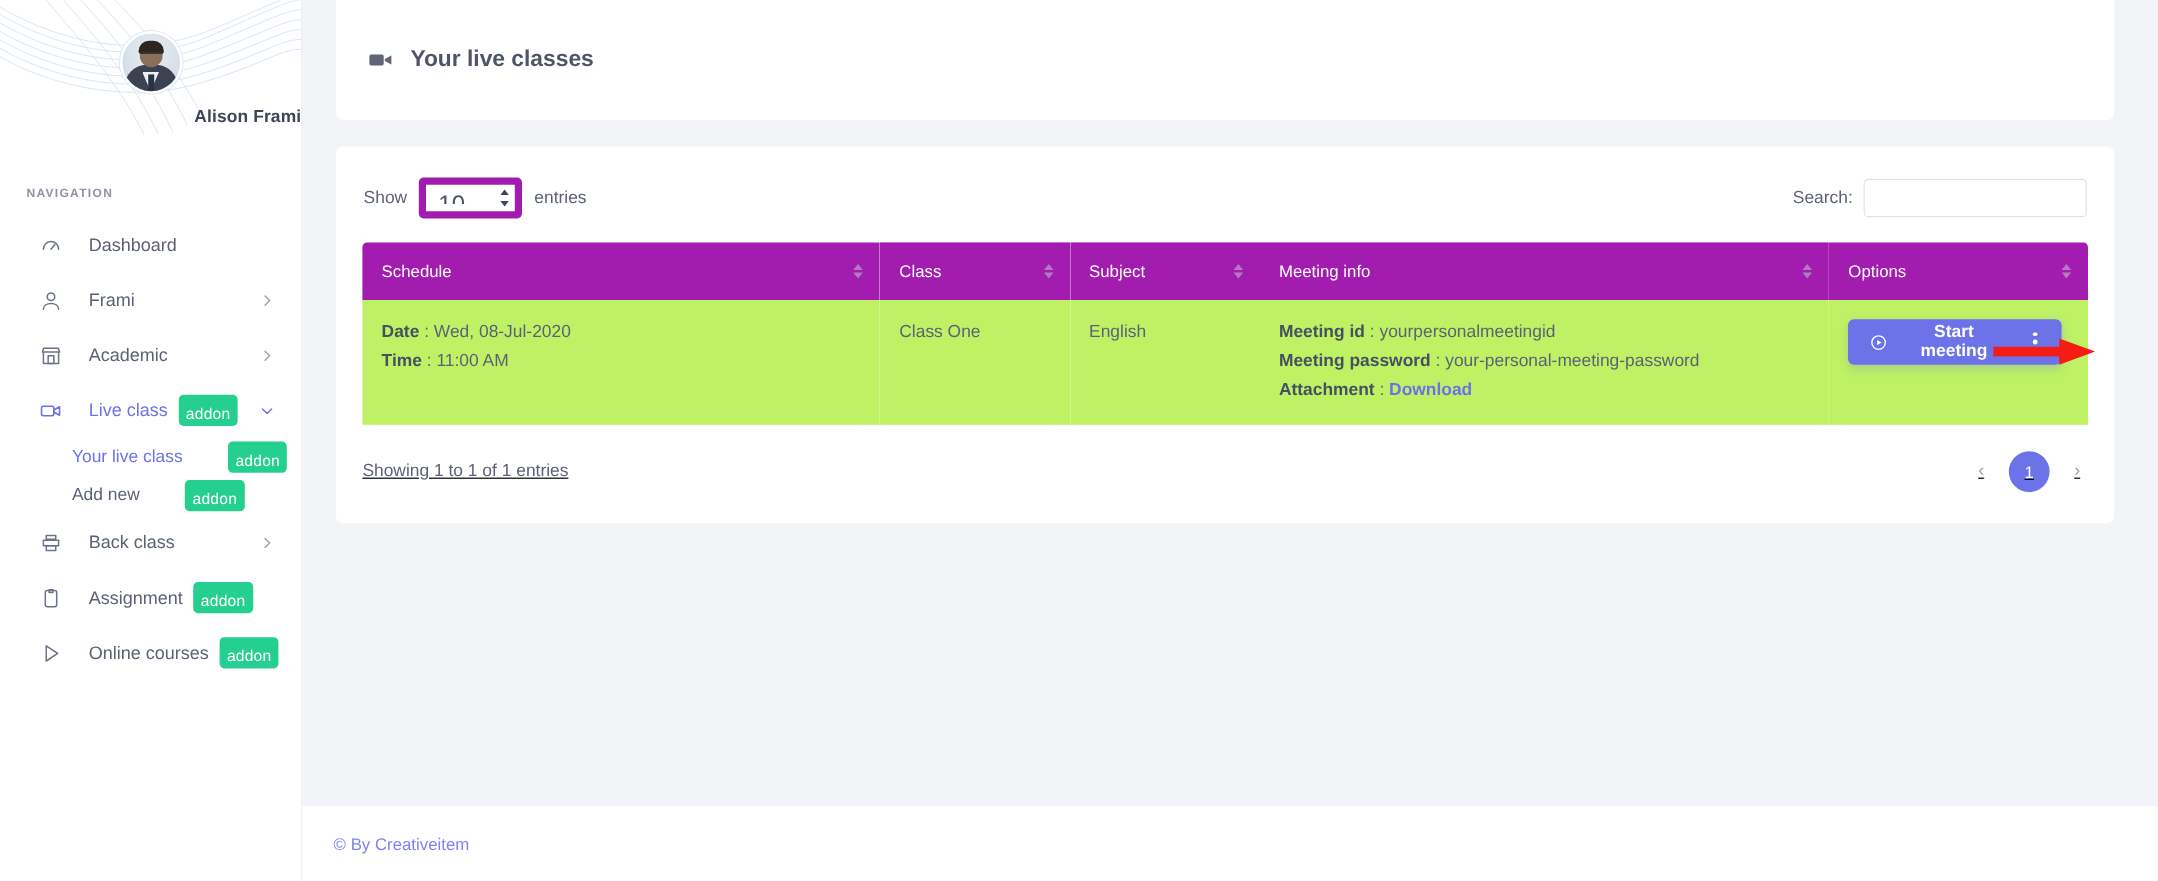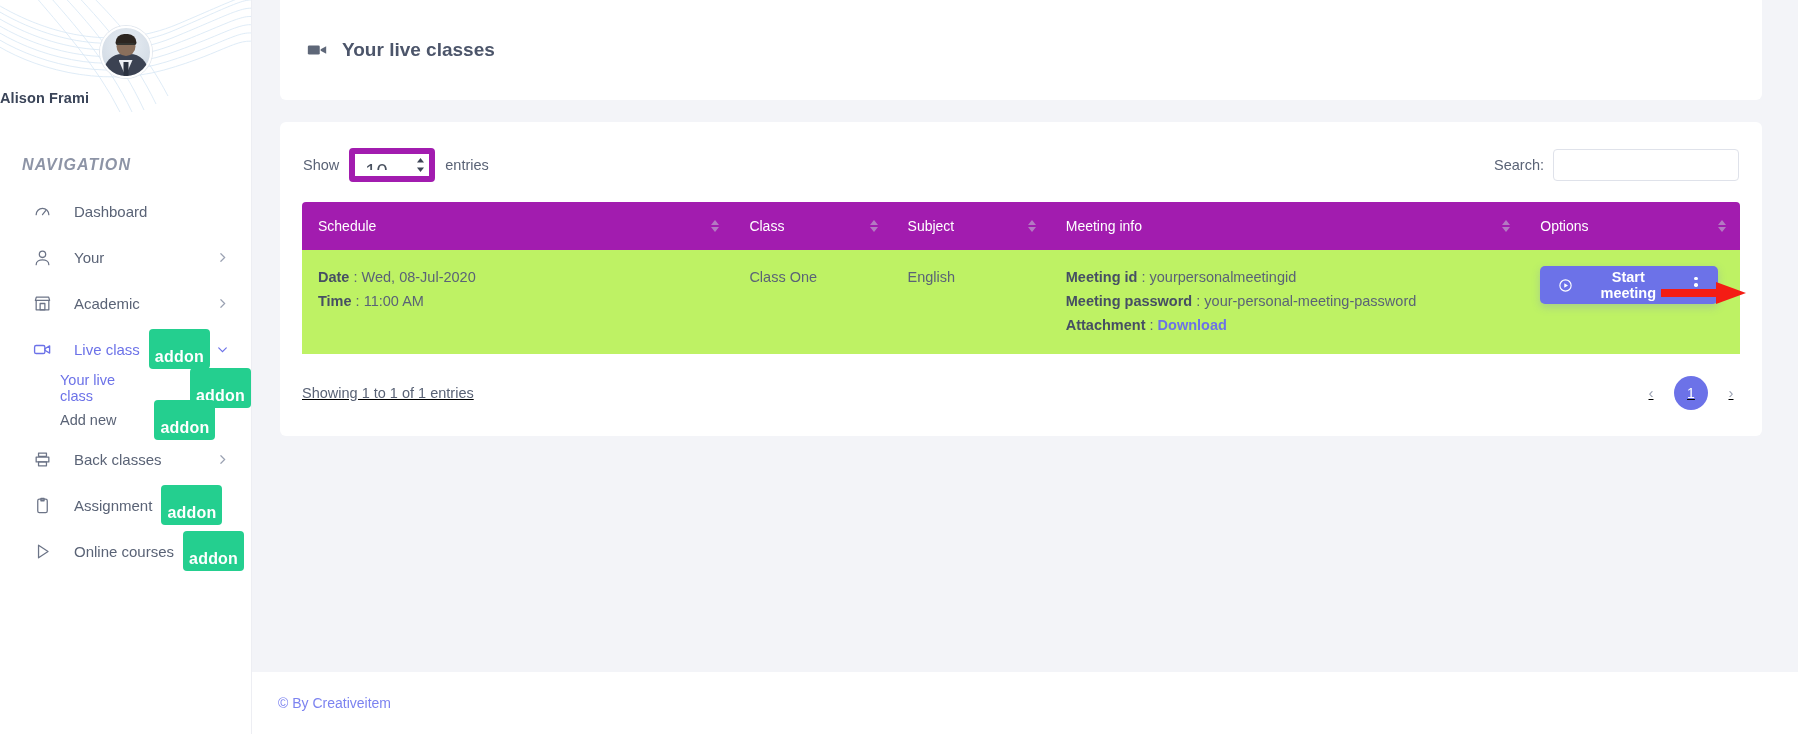--- a/index.html
+++ b/index.html
@@ -20,21 +20,21 @@
     border-right: 1px solid #edeef3;
     position: relative;
     flex: 0 0 252px;
     overflow: hidden;
   }
   .sidebar-wave {
     position: absolute; top: 0; left: 0; width: 252px; height: 115px;
     overflow: hidden; pointer-events: none;
   }
   .profile {
-    position: relative; padding-top: 26px; text-align: left;
+    position: relative; padding-top: 26px; text-align: right;
   }
   .avatar {
     width: 52px; height: 52px; border-radius: 50%;
     margin: 0 auto;
     background: radial-gradient(circle at 50% 34%, #e8eef4 0%, #d7dfe8 60%, #c9d3de 100%);
     border: 2px solid #ffffff;
     box-shadow: 0 0 0 1px #e3e8ef;
     overflow: hidden; position: relative;
   }
   .avatar .head {
@@ -62,22 +62,22 @@
     position: absolute; left: 50%; bottom: 0; transform: translateX(-50%);
     width: 5px; height: 14px; background: #2b3240;
   }
   .profile-name {
     margin-top: 12px; font-size: 14.5px; font-weight: 700; color: #3b4559;
     letter-spacing: .1px;
   }
 
   .nav-title {
     margin: 50px 0 0 22px;
-    font-size: 16px; font-weight: 700; letter-spacing: 1.1px;
-    color: #8d94a6; text-transform: uppercase; font-style: italic;
+    font-size: 10px; font-weight: 700; letter-spacing: 1.1px;
+    color: #8d94a6; text-transform: uppercase;
   }
 
   .nav { margin-top: 14px; }
   .nav-item {
     display: flex; align-items: center;
     height: 46px; padding: 0 22px 0 32px;
     color: #5a6376; font-size: 15px;
     cursor: pointer; position: relative;
     text-decoration: none;
   }
@@ -89,22 +89,22 @@
   .nav-item .ic svg { display: block; }
   .nav-item .lbl { white-space: nowrap; }
   .nav-item.active { color: #6c72e8; }
   .nav-item.active .ic svg { stroke: #6c72e8; }
   .caret {
     margin-left: auto; color: #9aa1b2; display: inline-flex;
   }
   .badge-addon {
     display: inline-block; margin-left: 9px;
     background: #24cf8f; color: #fff;
-    font-size: 16px; font-weight: 700; line-height: 1;
-    padding: 20px 6px 4px 6px; border-radius: 4px;
+    font-size: 13px; font-weight: 400; line-height: 1;
+    padding: 9px 6px 4px 6px; border-radius: 4px;
     vertical-align: middle; letter-spacing: .2px;
   }
   .sub-item {
     display: flex; align-items: center;
     height: 32px; padding-left: 60px;
     font-size: 14.5px; color: #5a6376; cursor: pointer; gap: 29px;
   }
   .sub-item.active { color: #6c72e8; }
 
   
@@ -298,21 +298,21 @@
         <span class="lbl">Dashboard</span>
       </a>
 
       <a class="nav-item">
         <span class="ic">
           <svg width="19" height="19" viewBox="0 0 24 24" fill="none" stroke="#6c7487" stroke-width="1.6" stroke-linecap="round">
             <circle cx="12" cy="8" r="4"></circle>
               <path d="M4 21c0-4 4-6 8-6s8 2 8 6"></path>
           </svg>
         </span>
-        <span class="lbl">Your</span>
+        <span class="lbl">Frami</span>
         <span class="caret">
           <svg width="13" height="13" viewBox="0 0 24 24" fill="none" stroke="#9aa1b2" stroke-width="2.2" stroke-linecap="round">
               <path d="M9 5l7 7-7 7"></path>
             </svg>
         </span>
       </a>
 
       <a class="nav-item">
         <span class="ic">
           <svg width="19" height="19" viewBox="0 0 24 24" fill="none" stroke="#6c7487" stroke-width="1.6" stroke-linejoin="round">
@@ -356,21 +356,21 @@
 
 
       <a class="nav-item">
         <span class="ic">
           <svg width="19" height="19" viewBox="0 0 24 24" fill="none" stroke="#6c7487" stroke-width="1.6" stroke-linejoin="round">
             <path d="M7 4h10v4H7z"></path>
               <path d="M4 9h16v6H4z"></path>
               <path d="M7 15h10v5H7z"></path>
           </svg>
         </span>
-        <span class="lbl">Back classes</span>
+        <span class="lbl">Back class</span>
         <span class="caret">
           <svg width="13" height="13" viewBox="0 0 24 24" fill="none" stroke="#9aa1b2" stroke-width="2.2" stroke-linecap="round">
               <path d="M9 5l7 7-7 7"></path>
             </svg>
         </span>
       </a>
 
       <a class="nav-item">
         <span class="ic">
           <svg width="19" height="19" viewBox="0 0 24 24" fill="none" stroke="#6c7487" stroke-width="1.6" stroke-linejoin="round">

